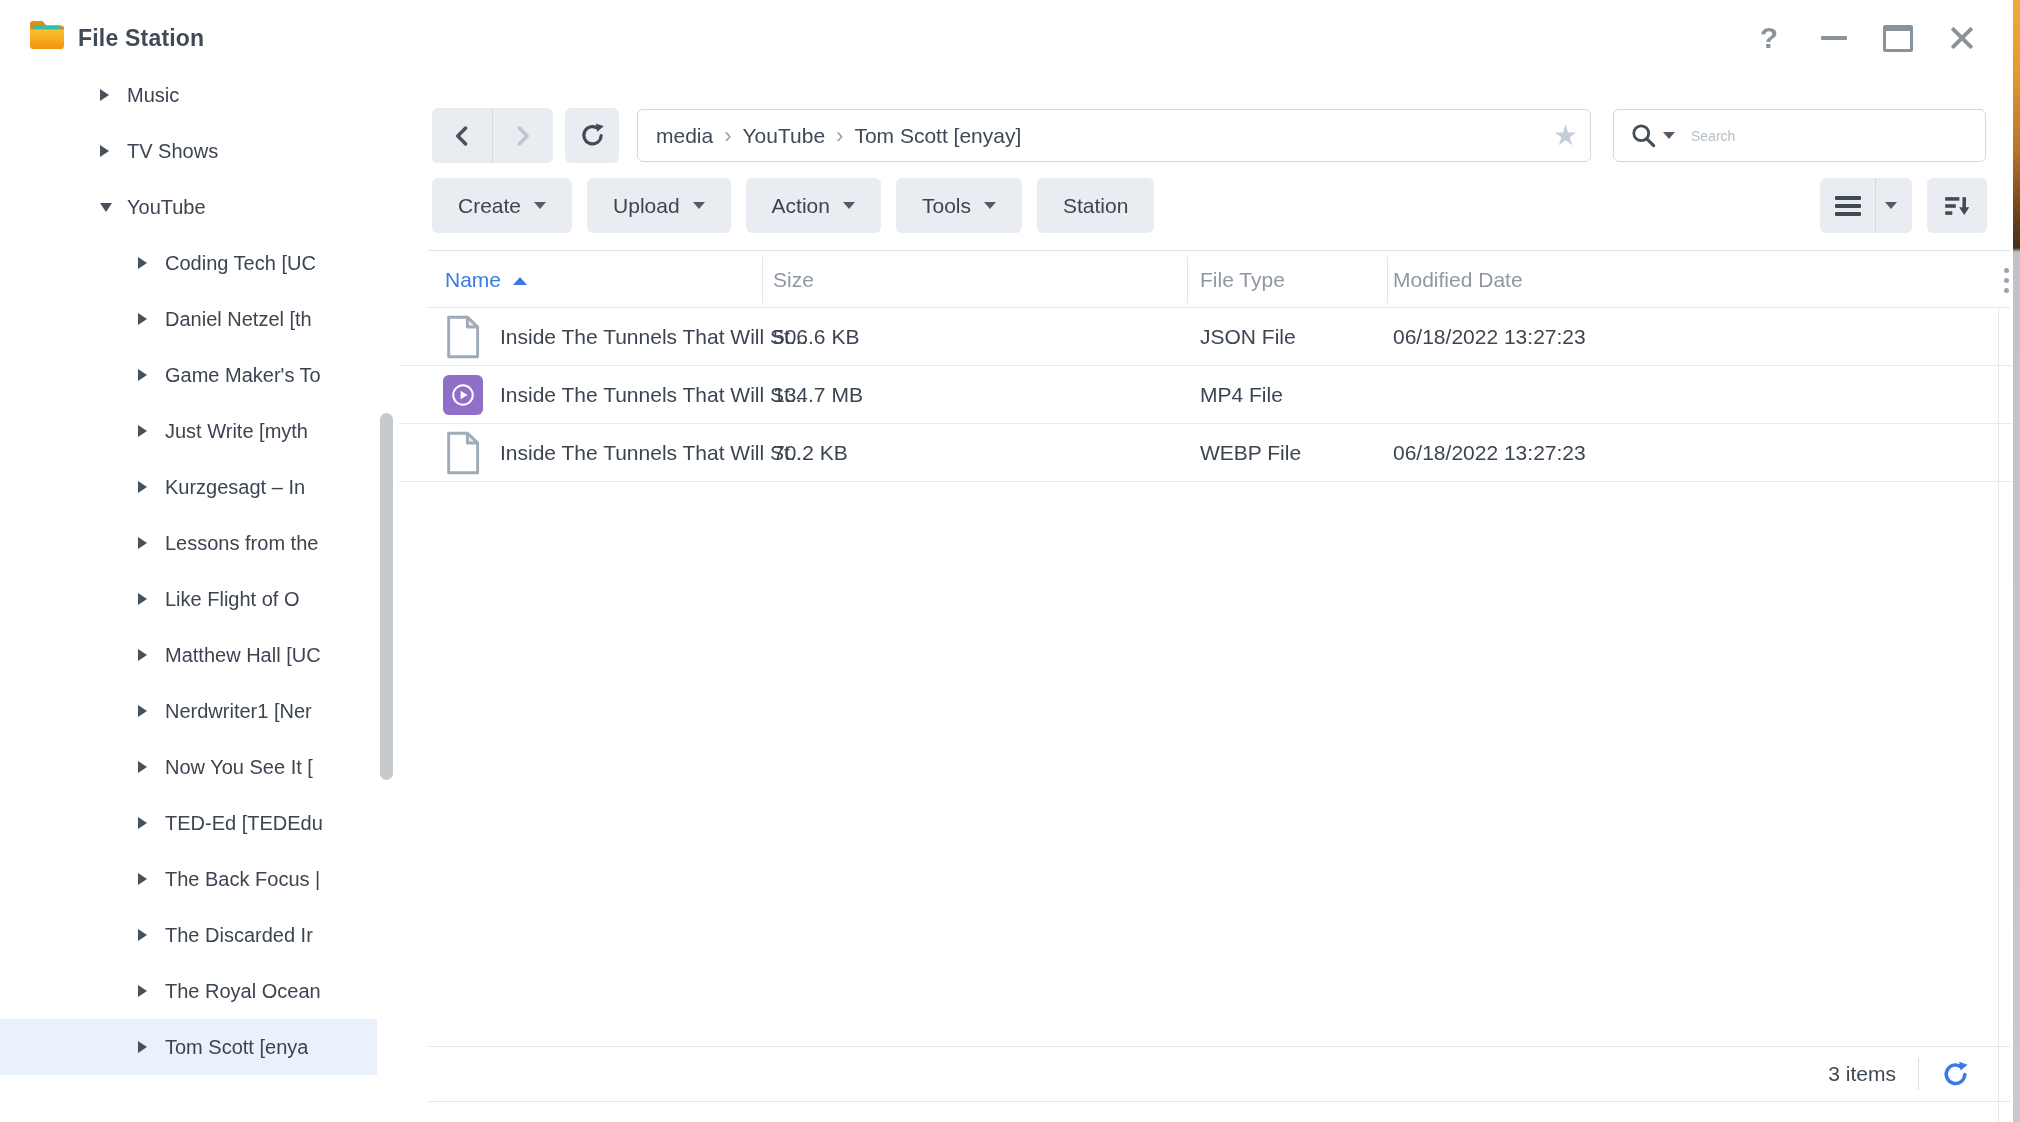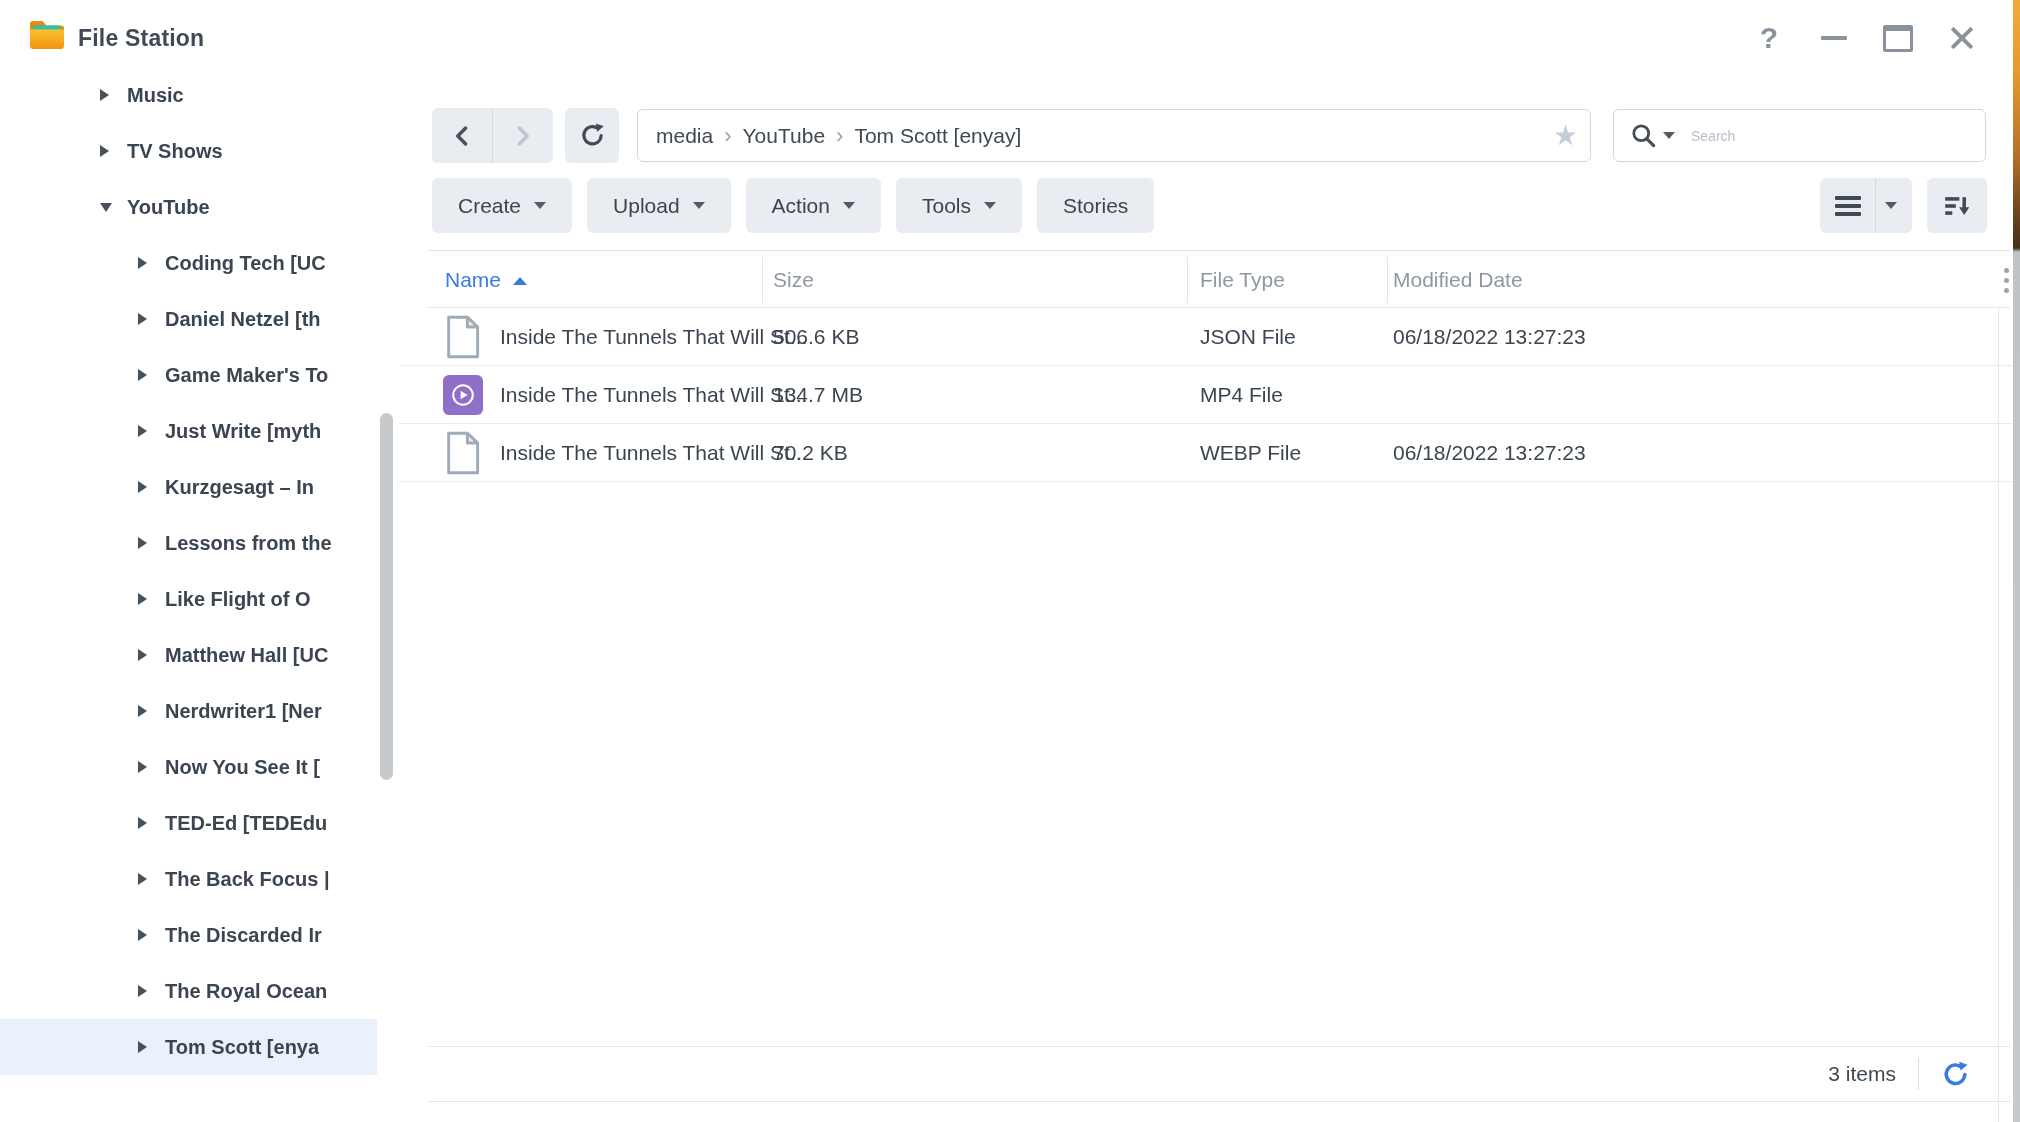--- a/index.html
+++ b/index.html
@@ -23,21 +23,21 @@
   .close-glyph::before{transform:rotate(45deg);}
   .close-glyph::after{transform:rotate(-45deg);}
 
   
   .edge-strip{left:2013px;top:0;width:7px;height:1122px;z-index:30;
     background:linear-gradient(180deg,#f2a93c 0px,#e79a2e 70px,#b9742a 150px,#6b421d 215px,#45301b 248px,#bfc3c7 252px,#c6cacd 100%);}
 
   
   .sidebar{left:0;top:76px;width:399px;height:1046px;background:#fff;border-right:1px solid #d9dde1;overflow:hidden;}
   .tree{position:absolute;left:0;top:-9px;width:100%;}
-  .tree-item{display:flex;align-items:center;height:56px;width:377px;padding-left:100px;box-sizing:border-box;cursor:pointer;font-weight:bold;}
+  .tree-item{display:flex;align-items:center;height:56px;width:377px;padding-left:100px;box-sizing:border-box;cursor:pointer;}
   .tree-item.child{padding-left:138px;text-align:center;}
   .tree-item.selected{background:var(--selected,#e9f1fb);}
   .tri{width:0;height:0;border-left:9px solid #47515c;border-top:6px solid transparent;border-bottom:6px solid transparent;margin-right:18px;flex:none;}
   .tri.exp{border-left:6px solid transparent;border-right:6px solid transparent;border-top:9px solid #47515c;border-bottom:none;margin-right:15px;}
   .tree-label{font-size:20px;color:#3b4551;white-space:nowrap;overflow:hidden;}
   .sb-thumb{left:380px;top:413px;width:13px;height:367px;background:#c6cacd;border-radius:7px;z-index:5;cursor:pointer;}
 
   
   .main{left:399px;top:76px;width:1615px;height:1046px;background:#fff;}
 
@@ -261,21 +261,21 @@
         </div>
         <div class="tbtn">
           <span class="tbtn-label">Action</span>
           <span class="caret"></span>
         </div>
         <div class="tbtn">
           <span class="tbtn-label">Tools</span>
           <span class="caret"></span>
         </div>
         <div class="tbtn">
-          <span class="tbtn-label">Stories</span>
+          <span class="tbtn-label">Station</span>
         </div>
       </div>
 
     <div class="abs view-btn view-list">
       <span class="hamburger">
           <i></i>
           <i></i>
           <i></i>
         </span>
       <span class="navdiv"></span>

